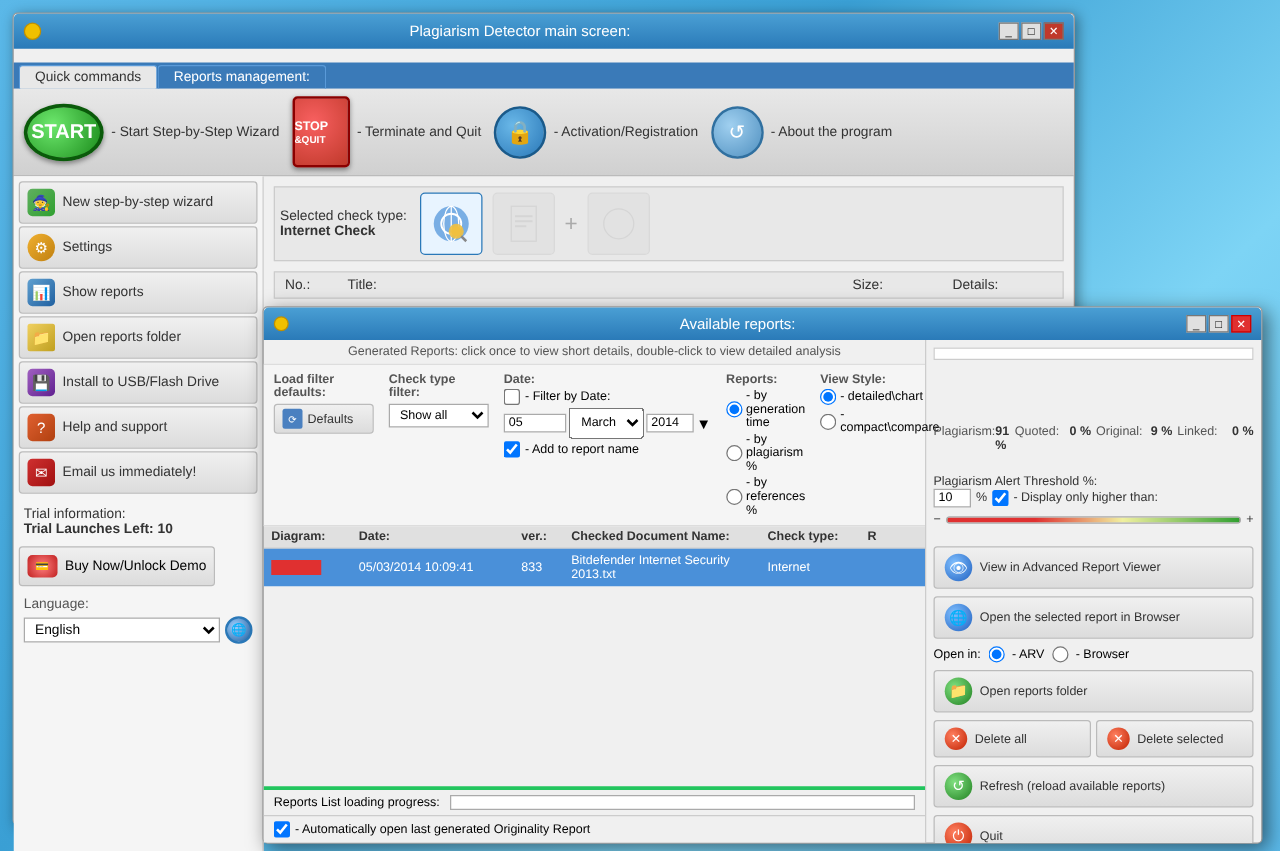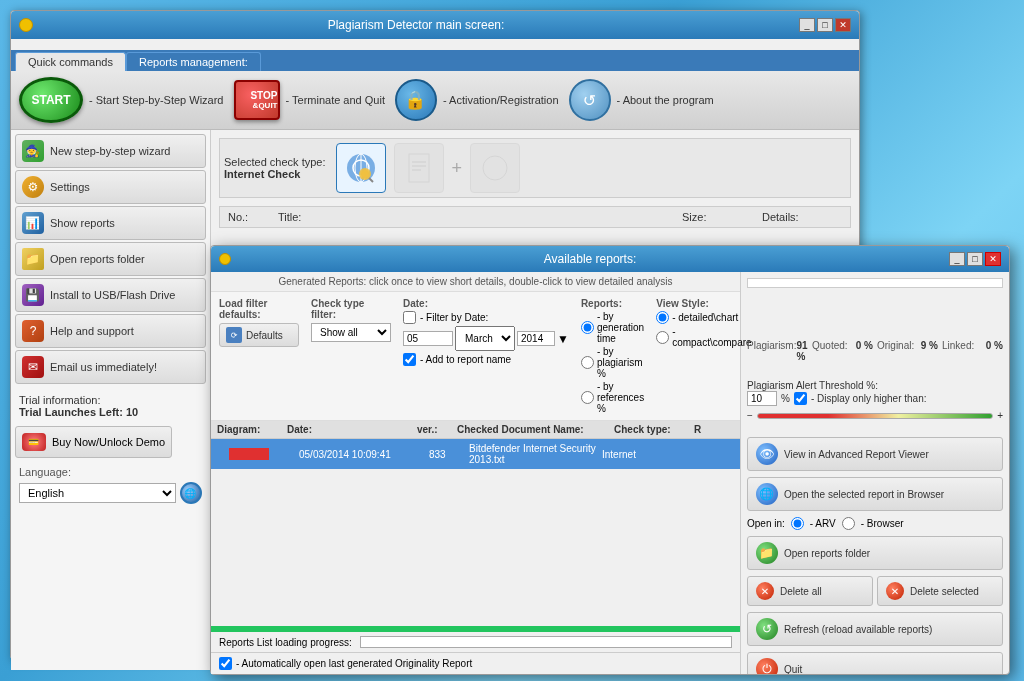--- a/index.html
+++ b/index.html
@@ -108,33 +108,33 @@
       width: 64px;
       height: 46px;
       border-radius: 50%;
       background: radial-gradient(circle at 35% 35%, #6de86d, #1a8a1a);
       border: 3px solid #0a5a0a;
       display: flex;
       align-items: center;
       justify-content: center;
       color: white;
       font-weight: bold;
-      font-size: 12px;
+      font-size: 16px;
       box-shadow: 0 2px 4px rgba(0,0,0,0.4);
     }
 
     .btn-stop {
       width: 46px;
-      height: 40px;
+      height: 57px;
       border-radius: 4px;
       background: radial-gradient(circle at 35% 35%, #f86060, #c0392b);
       border: 2px solid #8b0000;
       display: flex;
       flex-direction: column;
-      align-items: flex-end;
+      align-items: flex-start;
       justify-content: center;
       color: white;
       font-weight: bold;
       font-size: 9px;
       box-shadow: 0 2px 4px rgba(0,0,0,0.4);
     }
 
     .btn-lock {
       width: 42px;
       height: 42px;
@@ -533,21 +533,21 @@
       border-bottom: 1px solid #ccc;
       padding: 3px 6px;
       font-size: 10px;
       color: #333;
       font-weight: bold;
     }
 
     .table-row-data {
       display: grid;
       grid-template-columns: 70px 130px 40px 1fr 80px 40px;
-      padding: 4px 18px;
+      padding: 4px 6px;
       background: #4a90d9;
       color: white;
       font-size: 10px;
       align-items: center;
     }
 
     .table-row-diagram {
       display: flex;
       align-items: center;
       gap: 2px;
@@ -556,21 +556,21 @@
     .diagram-bar {
       height: 12px;
       background: #e03030;
     }
 
     .progress-footer {
       padding: 4px 8px;
       display: flex;
       align-items: center;
       gap: 8px;
-      border-top: 6px solid #22c55e;
+      border-top: 3px solid #22c55e;
       background: #f0f0f0;
       font-size: 10px;
     }
 
     .progress-bar-container {
       flex: 1;
       height: 12px;
       border: 1px solid #aaa;
       background: white;
     }

